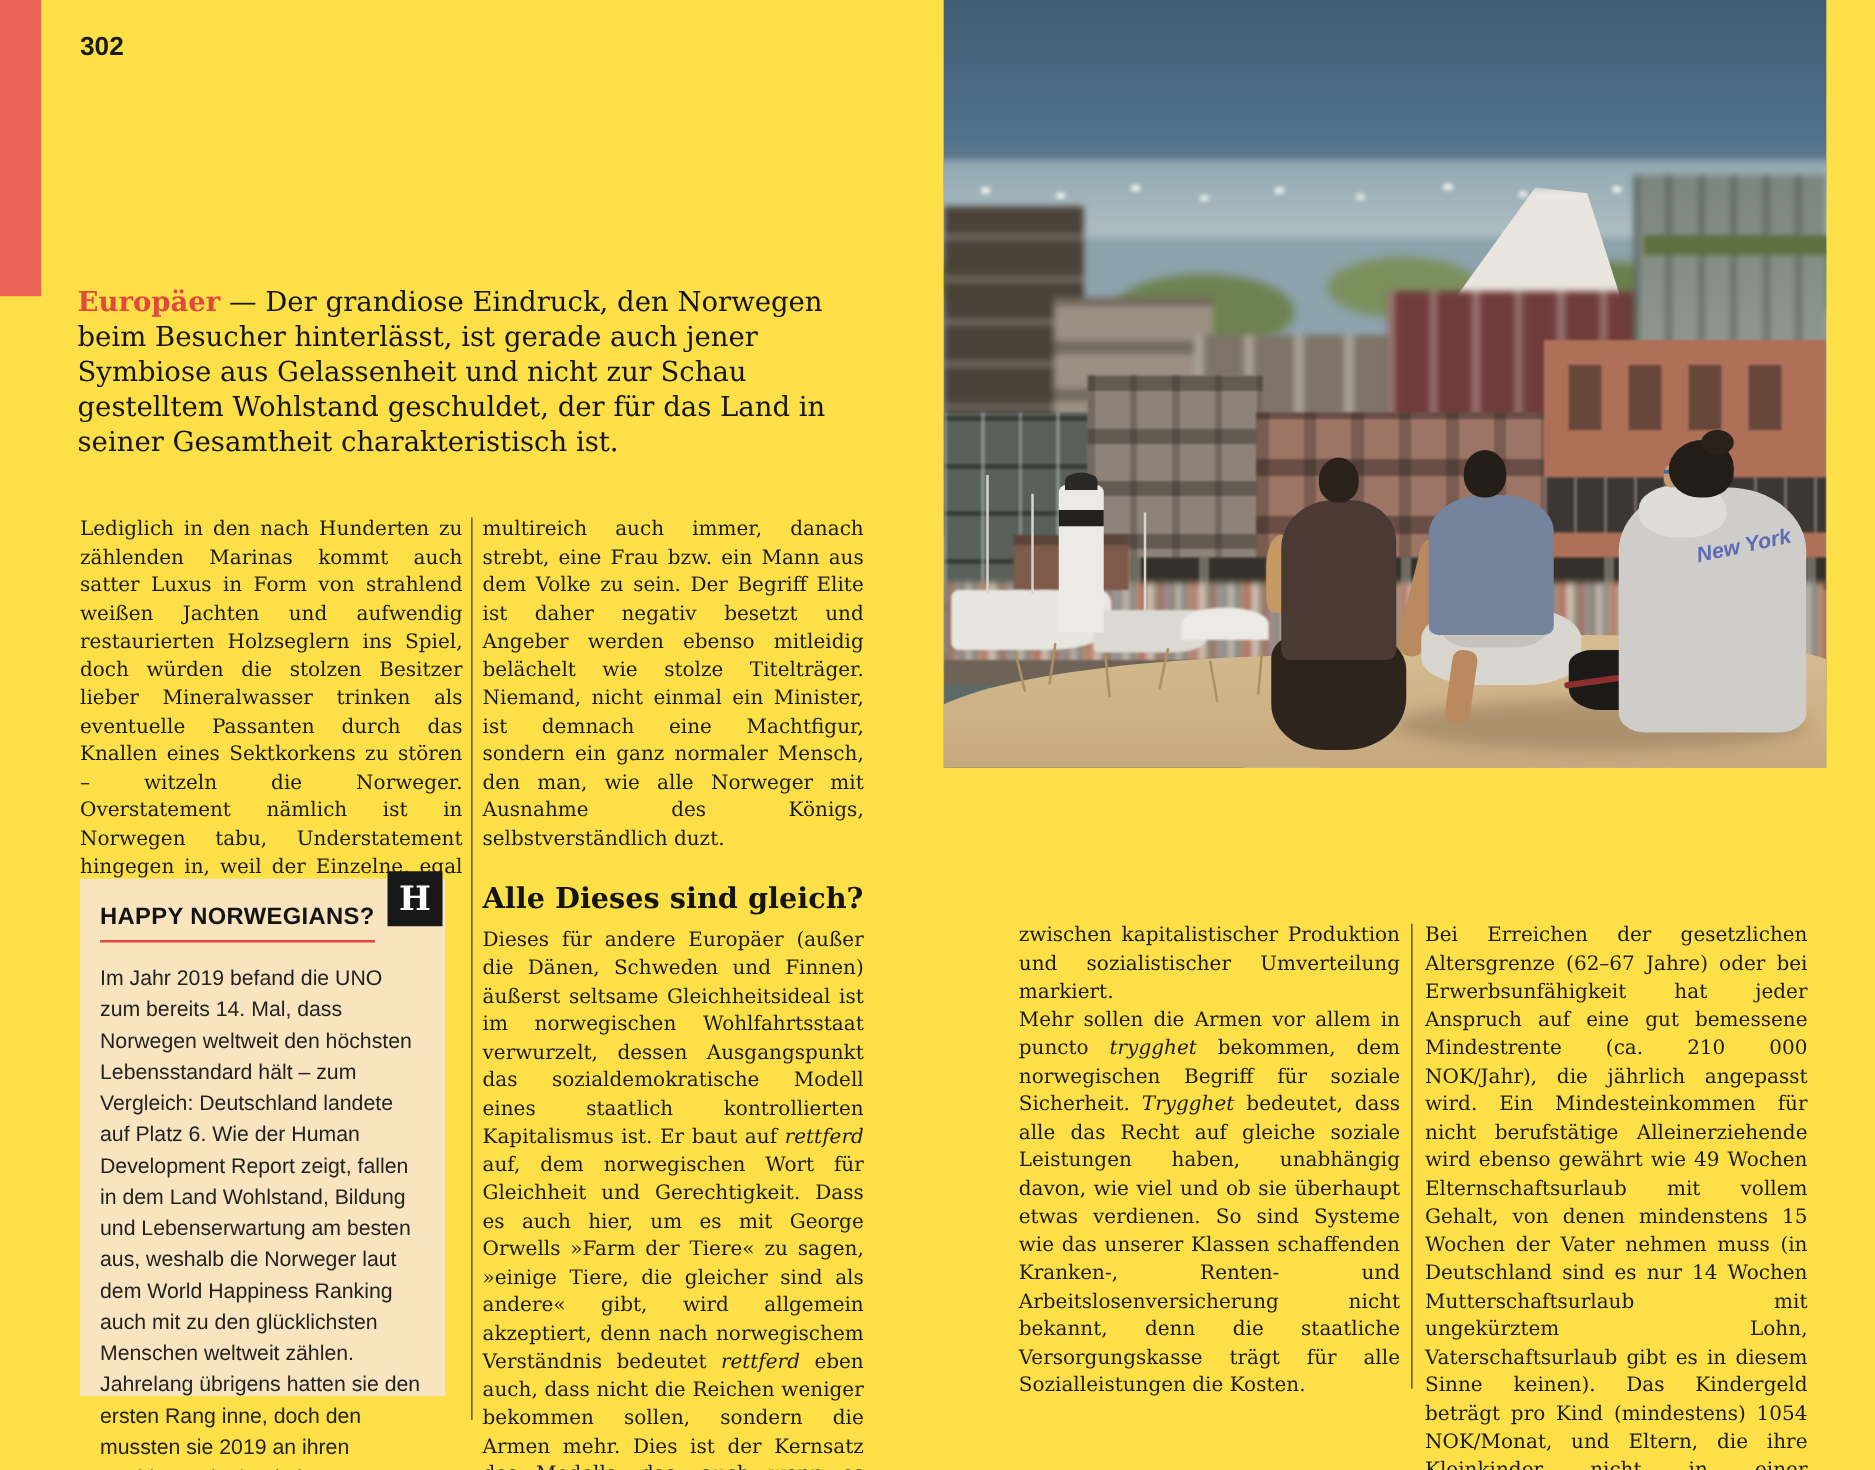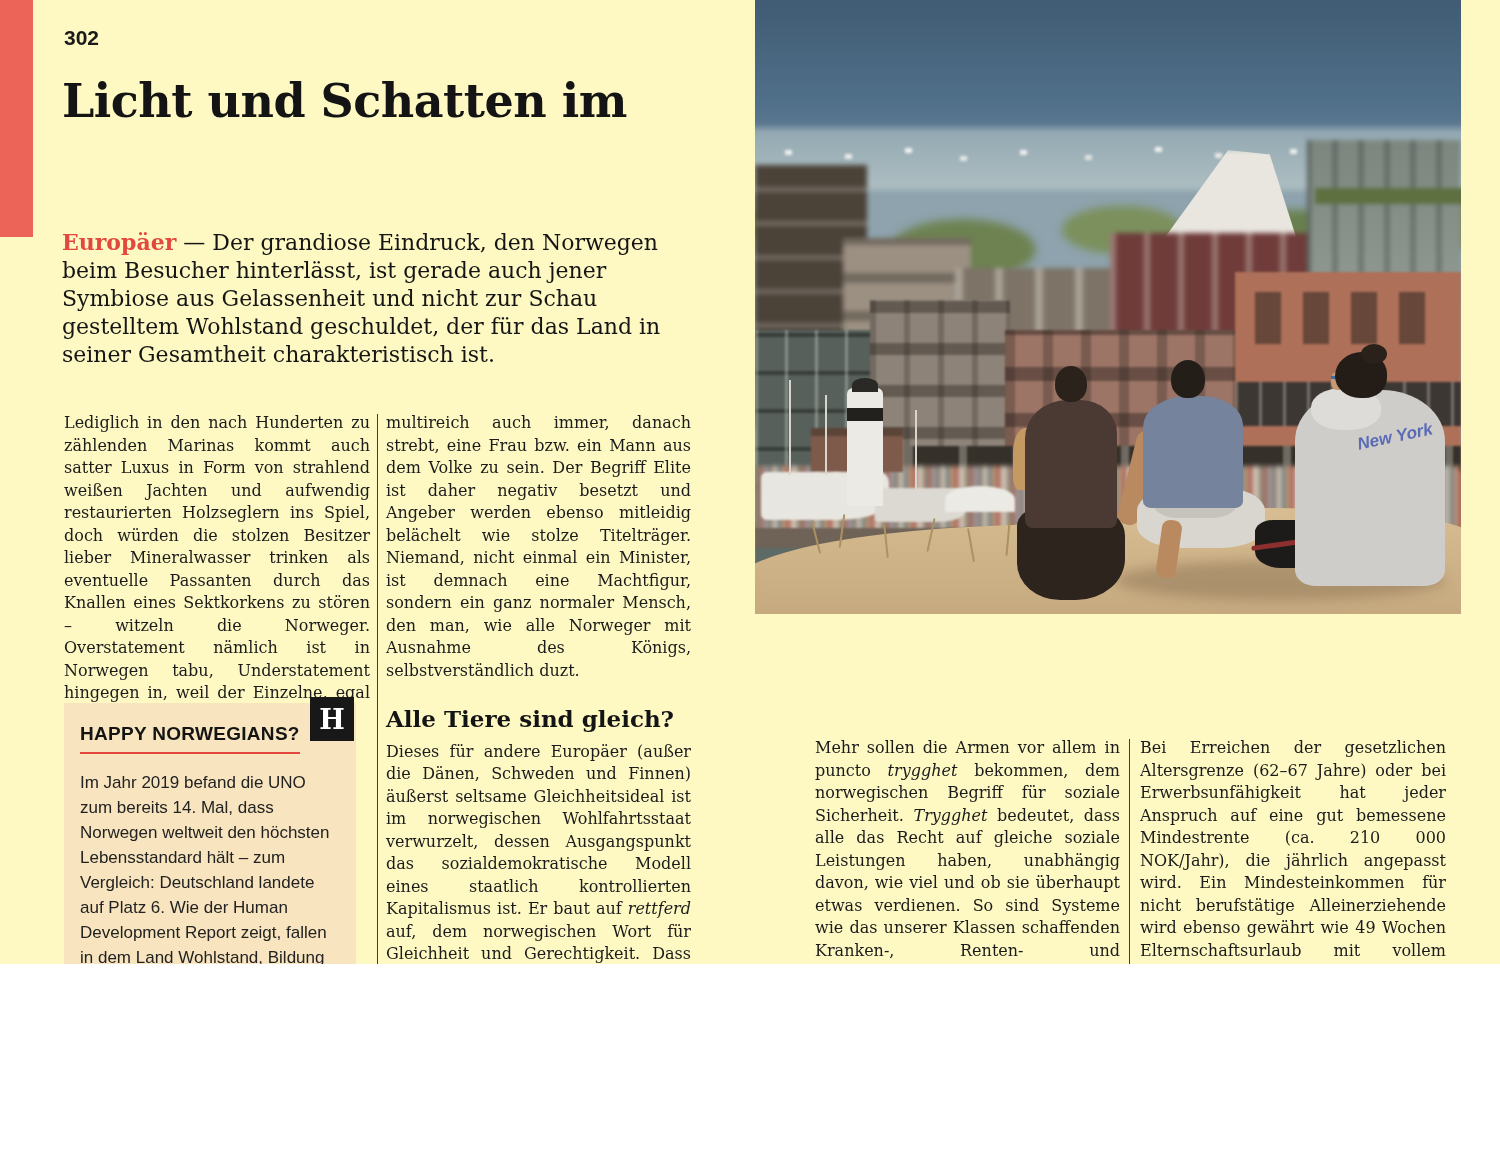--- a/index.html
+++ b/index.html
@@ -1,17 +1,17 @@
 <!DOCTYPE html>
 <html lang="de"><head>
 <meta charset="utf-8">
 <style>
   * { margin:0; padding:0; box-sizing:border-box; }
   body { background:#fff; font-family:"DejaVu Serif", serif; }
-  .page { position:relative; width:1500px; height:964px; background:#fef9c3; overflow:hidden; margin:0 auto; }
+  .page { position:relative; width:1500px; height:1176px; background:#fde047; overflow:hidden; margin:0 auto; }
 
   
   .redbar { position:absolute; left:0; top:0; width:33px; height:237px; background:#ec6358; }
   .folio { position:absolute; left:64px; top:26px; font-family:"Liberation Sans", sans-serif; font-weight:bold; font-size:21px; color:#1a1a1a; }
 
   
   .headline { position:absolute; left:62px; top:76px; width:660px; font-family:"DejaVu Serif", serif; font-weight:bold; font-size:46px; line-height:1.1; letter-spacing:-0.5px; color:#141414; }
   .lead { position:absolute; left:62px; top:228px; width:648px; font-size:22px; line-height:28px; color:#151515; }
   .lead .kw { color:#e2483d; font-weight:bold; }
 
@@ -126,21 +126,21 @@
   .ph-bag-strap { left:496px; top:540px; width:86px; height:5px; background:#8d2f2f; border-radius:3px; transform:rotate(-8deg); }
 </style>
 </head>
 <body>
 
 <div class="page">
 
   <div class="redbar"></div>
   <div class="folio">302</div>
 
-  <h1 class="headline"><span>Licht und Schatten im</span><br></h1>
+  <h1 class="headline"><br></h1>
 
   <p class="lead"><span class="kw">Europäer</span><span> — Der grandiose Eindruck, den Norwegen beim Besucher hinterlässt, ist gerade auch jener Symbiose aus Gelassenheit und nicht zur Schau gestelltem Wohlstand geschuldet, der für das Land in seiner Gesamtheit charakteristisch ist.</span></p>
 
   <figure class="photo">
     <div class="ph-sky"></div>
     <div class="ph-hills"></div>
     <div class="ph-dots"></div>
     <div class="ph-trees"></div>
 
     <div class="ph-bg-build ph-b-darkleft"></div>
@@ -220,25 +220,26 @@
 
 
   <div class="col1 bodytext">
     <p>Lediglich in den nach Hunderten zu zählenden Marinas kommt auch satter Luxus in Form von strahlend weißen Jachten und aufwendig restaurierten Holzseglern ins Spiel, doch würden die stolzen Besitzer lieber Mineralwasser trinken als eventuelle Passanten durch das Knallen eines Sektkorkens zu stören – witzeln die Norweger. Overstatement nämlich ist in Norwegen tabu, Understatement hingegen in, weil der Einzelne, egal in welcher Position und wie</p>
   </div>
 
   <div class="vrule r1"></div>
 
   <div class="col2 bodytext">
     <p>multireich auch immer, danach strebt, eine Frau bzw. ein Mann aus dem Volke zu sein. Der Begriff Elite ist daher negativ besetzt und Angeber werden ebenso mitleidig belächelt wie stolze Titelträger. Niemand, nicht einmal ein Minister, ist demnach eine Machtfigur, sondern ein ganz normaler Mensch, den man, wie alle Norweger mit Ausnahme des Königs, selbstverständlich duzt.</p>
-    <h2 class="subhead">Alle Tiere sind gleich?</h2>
+    <h2 class="subhead">Alle Dieses sind gleich?</h2>
     <p><span>Dieses für andere Europäer (außer die Dänen, Schweden und Finnen) äußerst seltsame Gleichheitsideal ist im norwegischen Wohlfahrtsstaat verwurzelt, dessen Ausgangspunkt das sozialdemokratische Modell eines staatlich kontrollierten Kapitalismus ist. Er baut auf </span><span class="ital">rettferd</span><span> auf, dem norwegischen Wort für Gleichheit und Gerechtigkeit. Dass es auch hier, um es mit George Orwells »Farm der Tiere« zu sagen, »einige Tiere, die gleicher sind als andere« gibt, wird allgemein akzeptiert, denn nach norwegischem Verständnis bedeutet </span><span class="ital">rettferd</span><span> eben auch, dass nicht die Reichen weniger bekommen sollen, sondern die Armen mehr. Dies ist der Kernsatz des Modells, das, auch wenn es natürlich Schattenseiten kennt, doch noch immer den goldenen Mittelweg</span></p>
   </div>
 
   <div class="col3 bodytext">
+    <p>zwischen kapitalistischer Produktion und sozialistischer Umverteilung markiert.</p>
     <p><span>Mehr sollen die Armen vor allem in puncto </span><span class="ital">trygghet</span><span> bekommen, dem norwegischen Begriff für soziale Sicherheit. </span><span class="ital">Trygghet</span><span> bedeutet, dass alle das Recht auf gleiche soziale Leistungen haben, unabhängig davon, wie viel und ob sie überhaupt etwas verdienen. So sind Systeme wie das unserer Klassen schaffenden Kranken-, Renten- und Arbeitslosenversicherung nicht bekannt, denn die staatliche Versorgungskasse trägt für alle Sozialleistungen die Kosten.</span></p>
   </div>
 
   <div class="vrule r2"></div>
 
   <div class="col4 bodytext">
     <p>Bei Erreichen der gesetzlichen Altersgrenze (62–67 Jahre) oder bei Erwerbsunfähigkeit hat jeder Anspruch auf eine gut bemessene Mindestrente (ca. 210 000 NOK/Jahr), die jährlich angepasst wird. Ein Mindesteinkommen für nicht berufstätige Alleinerziehende wird ebenso gewährt wie 49 Wochen Elternschaftsurlaub mit vollem Gehalt, von denen mindenstens 15 Wochen der Vater nehmen muss (in Deutschland sind es nur 14 Wochen Mutterschaftsurlaub mit ungekürztem Lohn, Vaterschaftsurlaub gibt es in diesem Sinne keinen). Das Kindergeld beträgt pro Kind (mindestens) 1054 NOK/Monat, und Eltern, die ihre Kleinkinder nicht in einer Kindertagesstätte unterbringen,</p>
   </div>
 
   <aside class="infobox">

